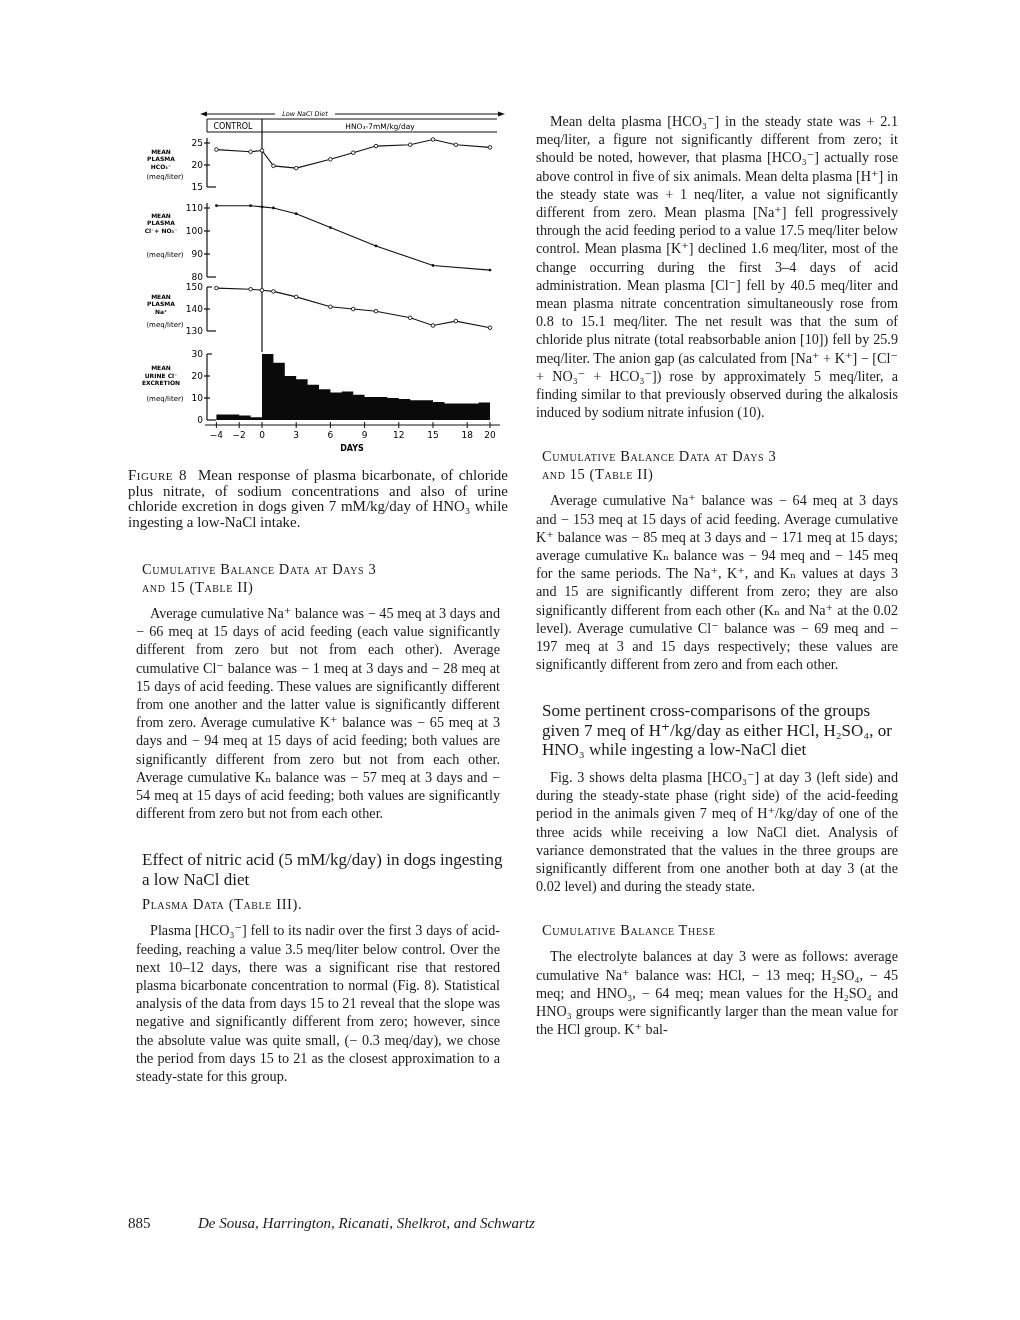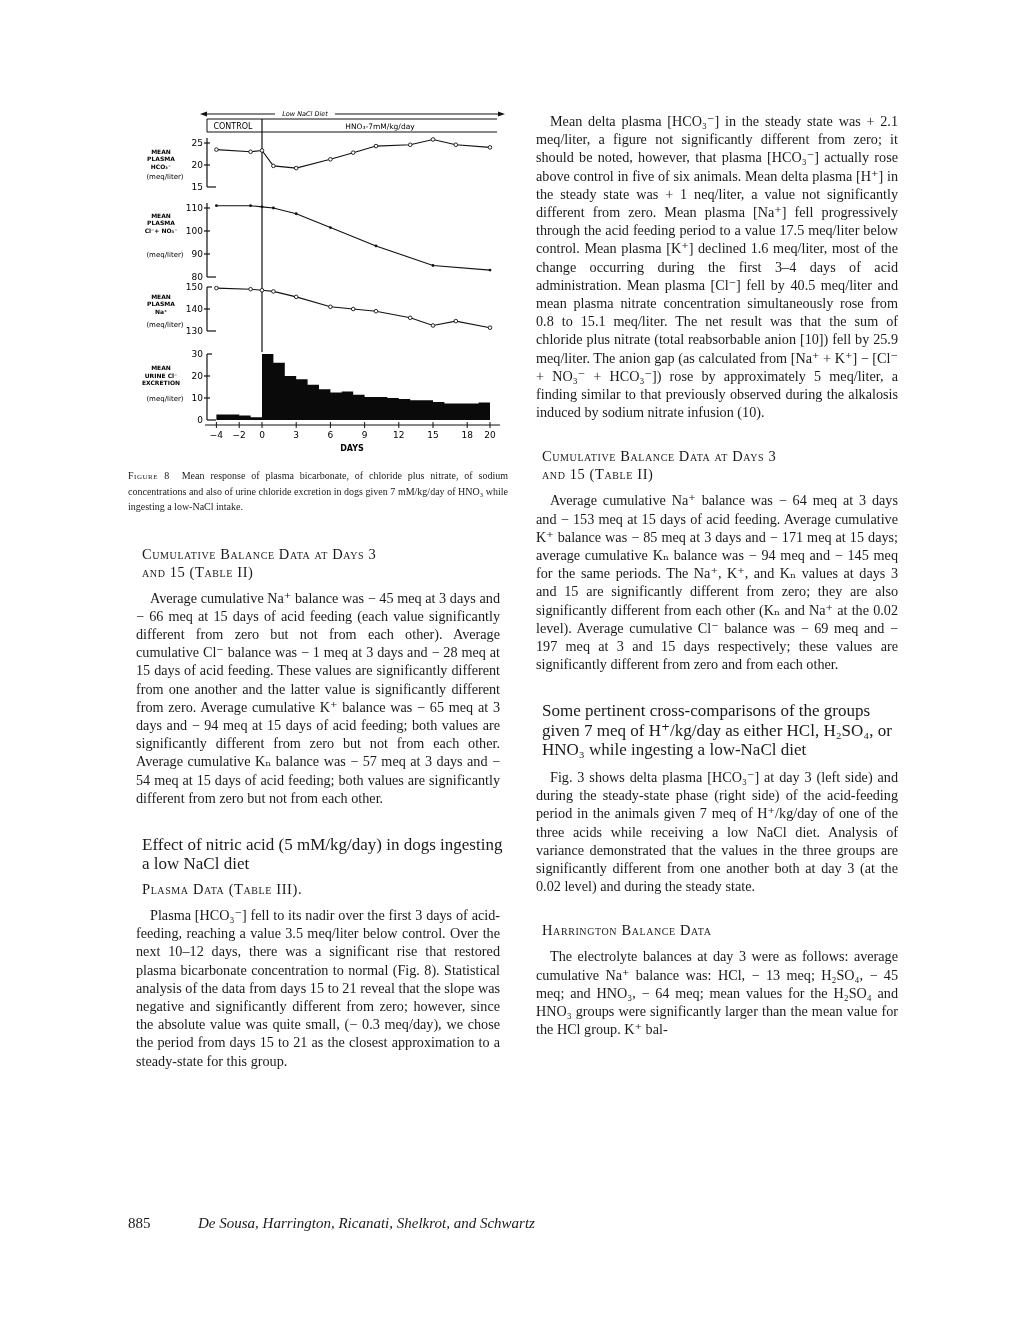--- a/index.html
+++ b/index.html
@@ -3,21 +3,21 @@
 <meta charset="utf-8">
 <style>
   html, body { margin: 0; padding: 0; background: #ffffff; }
   body { width: 1020px; height: 1320px; position: relative; overflow: hidden; font-family: "Liberation Serif", "DejaVu Serif", serif; color: #1a1a1a; }
   .col { position: absolute; }
   .col-left { left: 128px; top: 96px; width: 380px; }
   .col-right { left: 528px; top: 96px; width: 378px; }
   .p { font-size: 14.2px; line-height: 18.2px; text-align: justify; margin: 8px; text-indent: 14px; hyphens: manual; }
   .sc { font-variant: small-caps; font-size: 14.5px; letter-spacing: 0.6px; margin: 0 0 6px 14px; line-height: 18px; }
   .h2 { font-size: 17px; line-height: 19.5px; margin: 0 0 6px 14px; }
-  .caption { font-size: 10px; line-height: 15.5px; text-align: justify; margin: 0; }
+  .caption { font-size: 15px; line-height: 15.5px; text-align: justify; margin: 0; }
   .caption .fig { font-variant: small-caps; letter-spacing: 0.5px; }
   .footer { position: absolute; left: 128px; top: 1215px; font-size: 15px; }
   .footer .pg { display: inline-block; width: 70px; }
   .footer .authors { font-style: italic; }
   #chart { position: absolute; left: 130px; top: 96px; width: 380px; height: 365px; }
 </style>
 </head>
 <body>
 
 <svg id="chart" viewBox="130 96 380 365" xmlns="http://www.w3.org/2000/svg">
@@ -182,19 +182,19 @@
 <div class="col col-right" style="top:104px;">
   <p class="p">Mean delta plasma [HCO₃⁻] in the steady state was + 2.1 meq/liter, a figure not significantly different from zero; it should be noted, however, that plasma [HCO₃⁻] actually rose above control in five of six animals. Mean delta plasma [H⁺] in the steady state was + 1 neq/liter, a value not significantly different from zero. Mean plasma [Na⁺] fell progressively through the acid feeding period to a value 17.5 meq/liter below control. Mean plasma [K⁺] declined 1.6 meq/liter, most of the change occurring during the first 3–4 days of acid administration. Mean plasma [Cl⁻] fell by 40.5 meq/liter and mean plasma nitrate concentration simultaneously rose from 0.8 to 15.1 meq/liter. The net result was that the sum of chloride plus nitrate (total reabsorbable anion [10]) fell by 25.9 meq/liter. The anion gap (as calculated from [Na⁺ + K⁺] − [Cl⁻ + NO₃⁻ + HCO₃⁻]) rose by approximately 5 meq/liter, a finding similar to that previously observed during the alkalosis induced by sodium nitrate infusion (10).</p>
   <div style="height:18px;"></div>
   <div class="sc" style="margin-bottom:0;">Cumulative Balance Data at Days 3</div>
   <div class="sc">and 15 (Table II)</div>
   <p class="p">Average cumulative Na⁺ balance was − 64 meq at 3 days and − 153 meq at 15 days of acid feeding. Average cumulative K⁺ balance was − 85 meq at 3 days and − 171 meq at 15 days; average cumulative Kₙ balance was − 94 meq and − 145 meq for the same periods. The Na⁺, K⁺, and Kₙ values at days 3 and 15 are significantly different from zero; they are also significantly different from each other (Kₙ and Na⁺ at the 0.02 level). Average cumulative Cl⁻ balance was − 69 meq and − 197 meq at 3 and 15 days respectively; these values are significantly different from zero and from each other.</p>
   <div style="height:20px;"></div>
   <div class="h2">Some pertinent cross-comparisons of the groups given 7 meq of H⁺/kg/day as either HCl, H₂SO₄, or HNO₃ while ingesting a low-NaCl diet</div>
   <p class="p">Fig. 3 shows delta plasma [HCO₃⁻] at day 3 (left side) and during the steady-state phase (right side) of the acid-feeding period in the animals given 7 meq of H⁺/kg/day of one of the three acids while receiving a low NaCl diet. Analysis of variance demonstrated that the values in the three groups are significantly different from one another both at day 3 (at the 0.02 level) and during the steady state.</p>
   <div style="height:18px;"></div>
-  <div class="sc">Harrington Balance Data</div>
+  <div class="sc">Cumulative Balance These</div>
   <p class="p">The electrolyte balances at day 3 were as follows: average cumulative Na⁺ balance was: HCl, − 13 meq; H₂SO₄, − 45 meq; and HNO₃, − 64 meq; mean values for the H₂SO₄ and HNO₃ groups were significantly larger than the mean value for the HCl group. K⁺ bal-</p>
 </div>
 
 <div class="footer">
   <span class="pg">885</span><span class="authors">De Sousa, Harrington, Ricanati, Shelkrot, and Schwartz</span>
 </div>
 
 </body></html>

